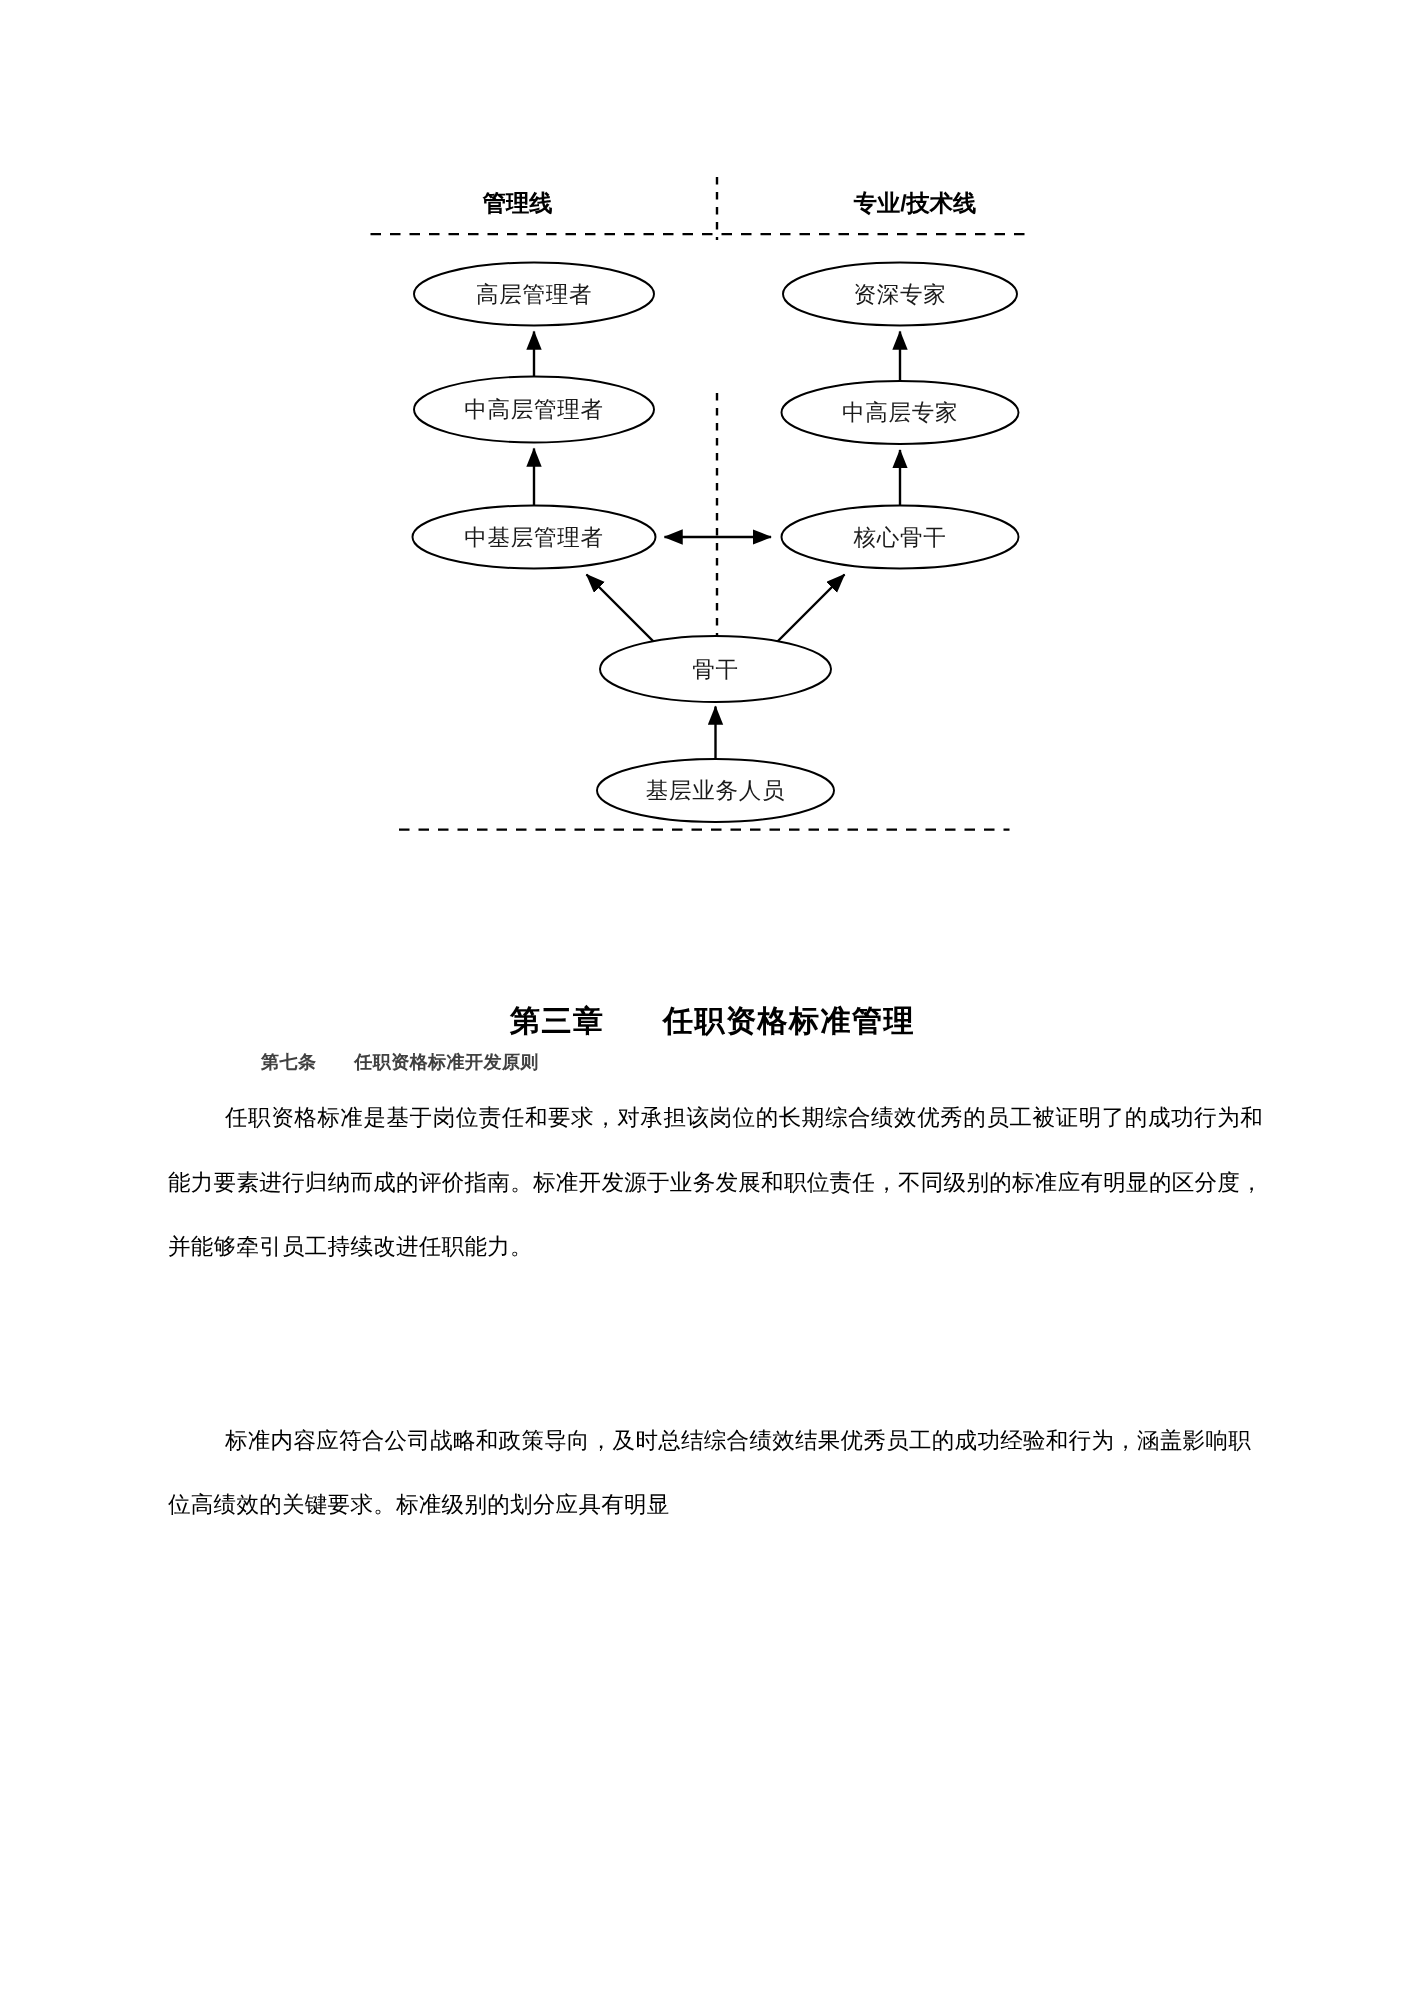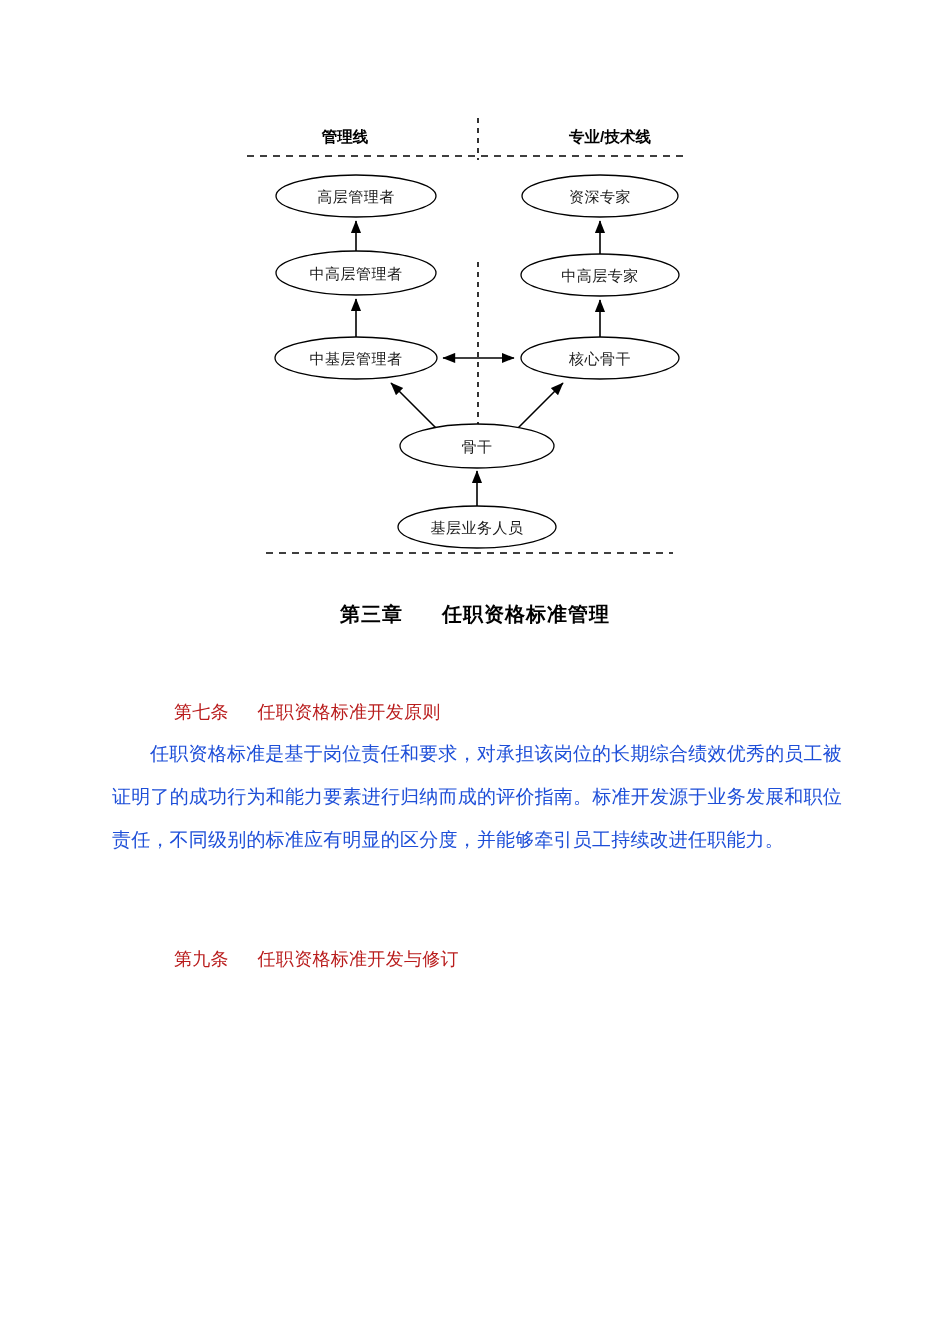--- a/index.html
+++ b/index.html
@@ -71,21 +71,21 @@
     stroke: #000000;
     stroke-width: 1.5;
     stroke-dasharray: 7 6;
     fill: none;
   }
 
   
   .chapter-title {
     position: absolute;
     left: 0;
-    top: 601px;
+    top: 667px;
     width: 950px;
     text-align: center;
     font-family: "Liberation Sans", "DejaVu Sans", sans-serif;
     font-size: 20px;
     font-weight: bold;
     letter-spacing: 1px;
     color: #000000;
   }
   .chapter-title .gap {
     display: inline-block;
@@ -96,36 +96,36 @@
     position: absolute;
     left: 112px;
     top: 700px;
     width: 730px;
   }
   .article {
     margin-bottom: 28px;
   }
   .article-heading {
     font-family: "Liberation Sans", "DejaVu Sans", sans-serif;
-    font-size: 18px;
-    font-weight: normal;
-    color: #b91c1c;
+    font-size: 12px;
+    font-weight: bold;
+    color: #404040;
     margin: 0 0 8px 0;
     padding-left: 62px;
     letter-spacing: 0.3px;
   }
   .article-heading .gap {
     display: inline-block;
     width: 18px;
   }
   .article-body {
     font-family: "Liberation Serif", "DejaVu Serif", serif;
-    font-size: 19px;
+    font-size: 15px;
     line-height: 43px;
-    color: #1d4ed8;
+    color: #000000;
     margin: 0;
     text-align: justify;
     text-justify: inter-character;
     text-indent: 38px;
     letter-spacing: 0.2px;
   }
   .article-body.last-open {
     text-align: left;
   }
   .spacer-7 { height: 10px; }
@@ -227,21 +227,17 @@
     </div>
 
     <div class="spacer-7"></div>
 
     <div class="article">
     </div>
 
     <div class="spacer-8"></div>
 
     <div class="article">
-      <div class="article-heading">
-        <span>第九条</span>
-        <span class="gap"></span>
-        <span>任职资格标准开发与修订</span>
-      </div>
+      <p class="article-body last-open">标准内容应符合公司战略和政策导向，及时总结综合绩效结果优秀员工的成功经验和行为，涵盖影响职位高绩效的关键要求。标准级别的划分应具有明显</p>
     </div>
 
   </div>
 </div>
 
 </body></html>

